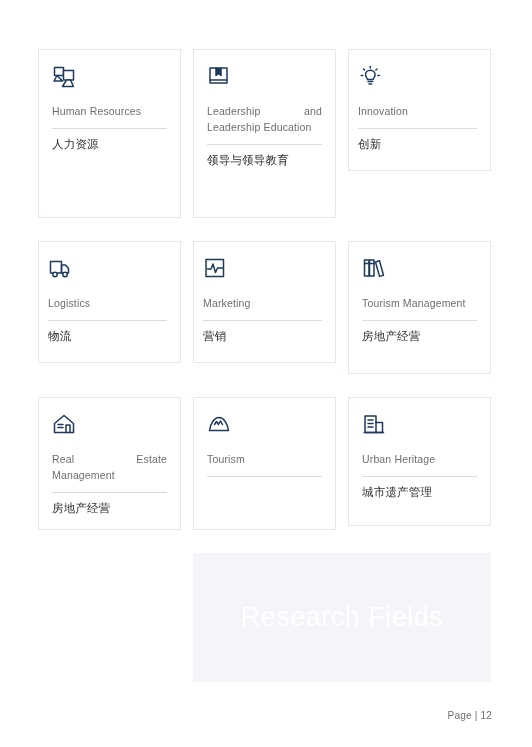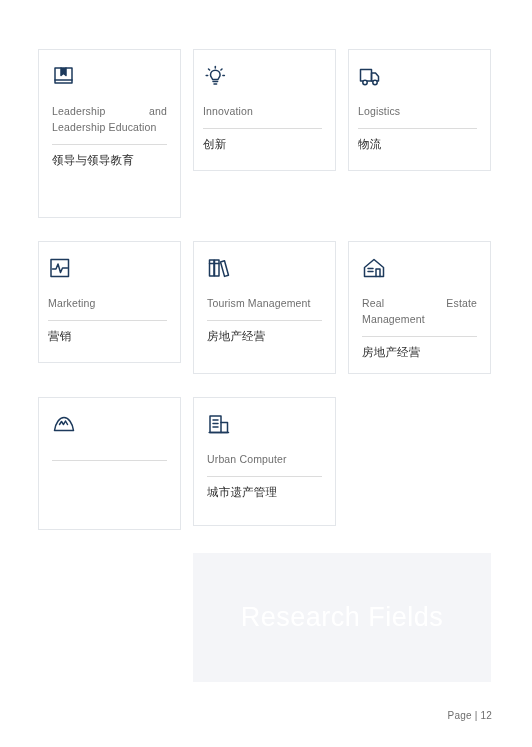--- a/index.html
+++ b/index.html
@@ -112,20 +112,33 @@
     letter-spacing: 0.2px;
   }
 </style>
 </head>
 <body>
 
 <div class="page">
 
   <div class="grid">
 
+    <div class="card r1">
+      <span class="icon">
+        <svg viewBox="0 0 26 26" fill="none" stroke="#1d3a5c" stroke-width="1.5" stroke-linecap="round" stroke-linejoin="round">
+          <rect x="2.5" y="3.5" width="9" height="8"></rect>
+          <path d="M5 11.5 L2 17 L10.5 17 Z"></path>
+          <rect x="11.5" y="6.5" width="10" height="9.5" fill="#ffffff"></rect>
+          <path d="M14.5 16 L10.5 22.5 L21.5 22.5 L18.5 16 Z" fill="#ffffff"></path>
+        </svg>
+      </span>
+      <div class="title-en">Human Resources</div>
+      <hr class="divider">
+      <div class="title-zh">人力资源</div>
+    </div>
 
 
     <div class="card r1">
       <span class="icon">
         <svg viewBox="0 0 26 26" fill="none" stroke="#1d3a5c" stroke-width="1.5" stroke-linecap="round" stroke-linejoin="round">
           <rect x="3" y="4" width="17" height="15"></rect>
           <path d="M9 4 L9 11.5 L11.5 9.5 L14 11.5 L14 4" fill="#1d3a5c" stroke="#1d3a5c"></path>
           <line x1="3" y1="16" x2="20" y2="16"></line>
         </svg>
       </span>
@@ -206,35 +219,36 @@
       <div class="title-zh">房地产经营</div>
     </div>
 
     <div class="card r3">
       <span class="icon">
         <svg viewBox="0 0 26 26" fill="none" stroke="#1d3a5c" stroke-width="1.5" stroke-linecap="round" stroke-linejoin="round">
           <path d="M2.5 18.5 C3.5 11 7.5 5.5 12 5.5 C16.5 5.5 20.5 11 21.5 18.5 Z"></path>
           <path d="M7.5 12.5 L9.5 9.5 L11.5 12.5 L13.5 9 L15.5 12.5"></path>
         </svg>
       </span>
+      <div class="title-en">Tourism</div>
       <hr class="divider">
     </div>
 
     <div class="card r4">
       <span class="icon">
         <svg viewBox="0 0 26 26" fill="none" stroke="#1d3a5c" stroke-width="1.5" stroke-linecap="round" stroke-linejoin="round">
           <rect x="3" y="4" width="11" height="16.5"></rect>
           <path d="M14 10.5 L20.5 10.5 L20.5 20.5 L14 20.5"></path>
           <line x1="6" y1="8" x2="11" y2="8"></line>
           <line x1="6" y1="11.5" x2="11" y2="11.5"></line>
           <line x1="6" y1="15" x2="11" y2="15"></line>
           <line x1="2.2" y1="20.5" x2="21.5" y2="20.5"></line>
         </svg>
       </span>
-      <div class="title-en">Urban Computer</div>
+      <div class="title-en">Urban Heritage</div>
       <hr class="divider">
       <div class="title-zh">城市遗产管理</div>
     </div>
 
     <div class="banner">
       <span class="banner-text">Research Fields</span>
     </div>
 
   </div>
 

